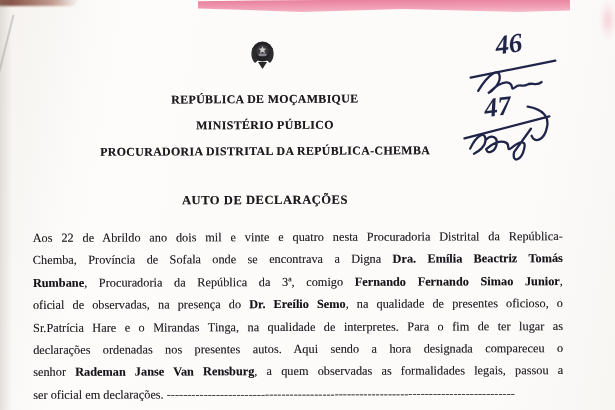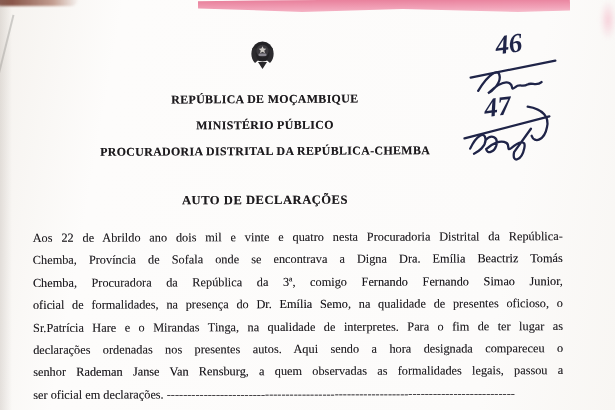--- a/index.html
+++ b/index.html
@@ -50,21 +50,21 @@
     transform:rotate(-.25deg);
   }
   .body-text{
     position:absolute;left:33px;top:226px;width:530px;
     font-size:12.3px;line-height:22.4px;color:#201e22;
     text-shadow:0 0 .5px rgba(25,22,28,.45);
     transform:rotate(-.2deg);
   }
   .body-line{text-align:justify;text-align-last:justify;white-space:nowrap;}
   .body-line.last{text-align:left;text-align-last:left;}
-  .body-line .b{font-weight:normal;color:#161419;}
+  .body-line .b{font-weight:bold;color:#161419;}
   .handwriting{position:absolute;left:448px;top:22px;width:125px;height:150px;transform:rotate(2deg);}
   .handwriting text{
     font-family:"Liberation Serif", serif;font-style:italic;font-weight:bold;
     fill:#1f2448;
   }
 </style>
 </head>
 <body>
 
 <div class="artifact smudge-top-left"></div>
@@ -102,19 +102,19 @@
     <path d="M18,118 L102,93"></path>
     <path d="M24,128 C30,114 38,110 39,118 C40,125 32,131 28,133 M39,119 C45,112 52,116 50,124 C48,131 41,133 40,128 C46,122 54,118 60,121 C64,123 60,130 65,126 C72,120 80,116 78,126 C76,138 66,142 68,130 L84,106"></path>
   </g>
   <text x="47" y="33" font-size="27" transform="rotate(-9 47 33)">46</text>
   <text x="38" y="96" font-size="27" transform="rotate(-9 38 96)">47</text>
 </svg>
 
 <div class="body-text">
     <div class="body-line"><span>Aos 22 de Abrildo ano dois mil e vinte e quatro nesta Procuradoria Distrital da República-</span></div>
     <div class="body-line"><span>Chemba, Província de Sofala onde se encontrava a Digna </span><span class="b">Dra. Emília Beactriz Tomás</span></div>
-    <div class="body-line"><span class="b">Chemba</span><span>, Procuradora da República da 3ª, comigo </span><span class="b">Fernando Fernando Simao Junior</span><span>,</span></div>
-    <div class="body-line"><span>oficial de formalidades, na presença do </span><span class="b">Dr. Emília Semo</span><span>, na qualidade de presentes oficioso, o</span></div>
+    <div class="body-line"><span class="b">Rumbane</span><span>, Procuradoria da República da 3ª, comigo </span><span class="b">Fernando Fernando Simao Junior</span><span>,</span></div>
+    <div class="body-line"><span>oficial de observadas, na presença do </span><span class="b">Dr. Ereílio Semo</span><span>, na qualidade de presentes oficioso, o</span></div>
     <div class="body-line"><span>Sr.Patrícia Hare e o Mirandas Tinga, na qualidade de interpretes. Para o fim de ter lugar as</span></div>
     <div class="body-line"><span>declarações ordenadas nos presentes autos. Aqui sendo a hora designada compareceu o</span></div>
     <div class="body-line"><span>senhor </span><span class="b">Rademan Janse Van Rensburg</span><span>, a quem observadas as formalidades legais, passou a</span></div>
     <div class="body-line last"><span>ser oficial em declarações. </span><span>-------------------------------------------------------------------------------------</span></div>
   </div>
 
 </body></html>

